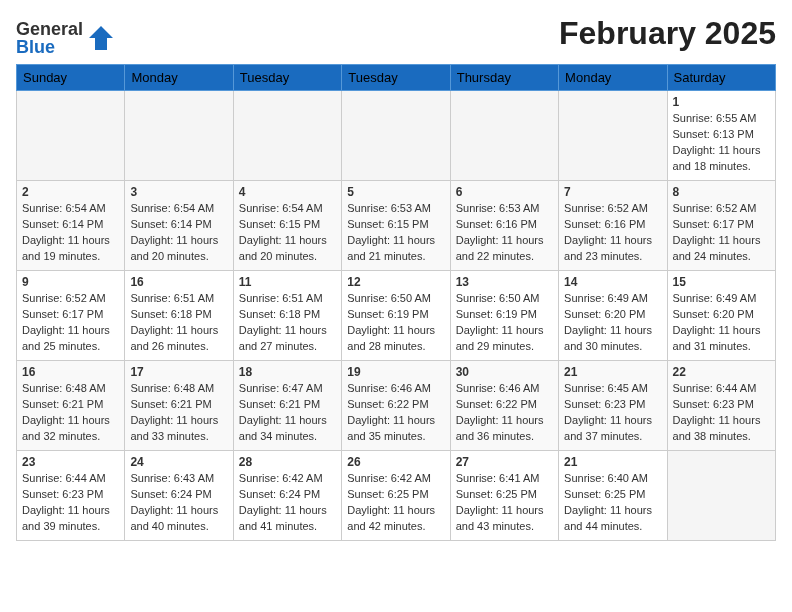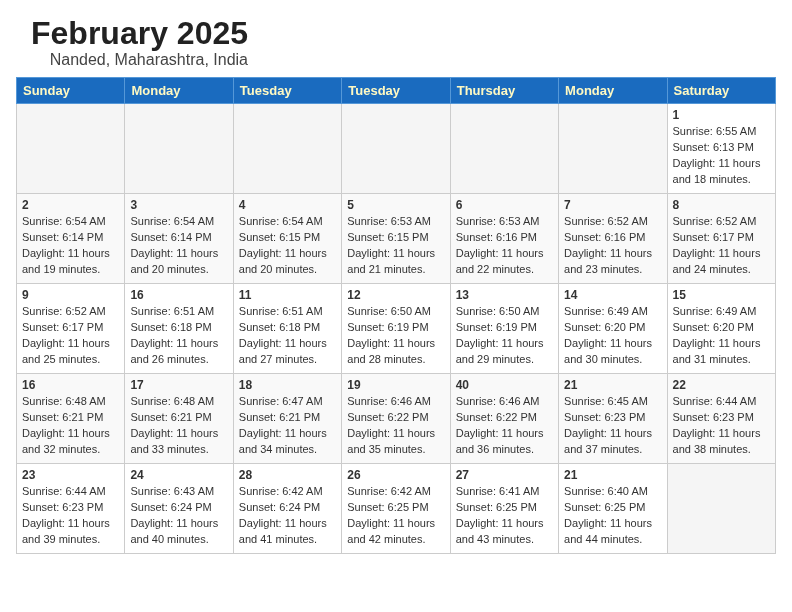--- a/index.html
+++ b/index.html
@@ -35,45 +35,45 @@
       font-size: 18px;
       font-weight: bold;
       color: #1a6bbf;
     }
     .logo-icon {
       width: 28px;
       height: 28px;
       margin-left: 4px;
     }
     .title-area {
-      text-align: right;
+      text-align: center;
       margin-left: 15px;
     }
     .main-title {
       font-size: 32px;
       font-weight: bold;
       color: #222;
       line-height: 1.1;
     }
     .sub-title {
       font-size: 16px;
       color: #444;
     }
     table {
       width: 100%;
       border-collapse: collapse;
       table-layout: fixed;
     }
     th {
       background-color: #1a6bbf;
-      color: #fef9c3;
+      color: #000000;
       text-align: left;
       padding: 5px 6px;
       font-size: 13px;
-      font-weight: bold;
+      font-weight: normal;
       border: 1px solid #5598d8;
     }
     td {
       border: 1px solid #ccc;
       vertical-align: top;
       padding: 4px 5px;
       font-size: 10.5px;
       color: #333;
       height: 90px;
       background: #fff;
@@ -96,23 +96,31 @@
       background-color: #f9f9f9;
     }
     tr:nth-child(even) td.empty {
       background-color: #f0f0f0;
     }
   </style>
 </head>
 <body>
 
 <div class="header-area">
+  <div class="logo">
+    <div class="logo-text">
+      <span class="logo-general">General</span>
+      <span class="logo-blue">Blue</span>
+    </div>
+    <svg class="logo-icon" viewBox="0 0 28 28">
+      <polygon points="14,2 26,14 20,14 20,26 8,26 8,14 2,14" fill="#1a6bbf"></polygon>
+    </svg>
+  </div>
   <div class="title-area">
     <div class="main-title">February 2025</div>
-    <div class="sub-title">Nanded, Maharashtra, India</div>
   </div>
 </div>
 
 <table>
   <thead>
     <tr>
     <th>Sunday</th>
         <th>Monday</th>
         <th>Tuesday</th>
         <th>Tuesday</th>
@@ -205,21 +213,21 @@
         </td>
         <td>
           <span class="day-num">18</span>
           <div class="day-info">Sunrise: 6:47 AM<br>Sunset: 6:21 PM<br>Daylight: 11 hours and 34 minutes.</div>
         </td>
         <td>
           <span class="day-num">19</span>
           <div class="day-info">Sunrise: 6:46 AM<br>Sunset: 6:22 PM<br>Daylight: 11 hours and 35 minutes.</div>
         </td>
         <td>
-          <span class="day-num">40</span>
+          <span class="day-num">30</span>
           <div class="day-info">Sunrise: 6:46 AM<br>Sunset: 6:22 PM<br>Daylight: 11 hours and 36 minutes.</div>
         </td>
         <td>
           <span class="day-num">21</span>
           <div class="day-info">Sunrise: 6:45 AM<br>Sunset: 6:23 PM<br>Daylight: 11 hours and 37 minutes.</div>
         </td>
         <td>
           <span class="day-num">22</span>
           <div class="day-info">Sunrise: 6:44 AM<br>Sunset: 6:23 PM<br>Daylight: 11 hours and 38 minutes.</div>
         </td>

